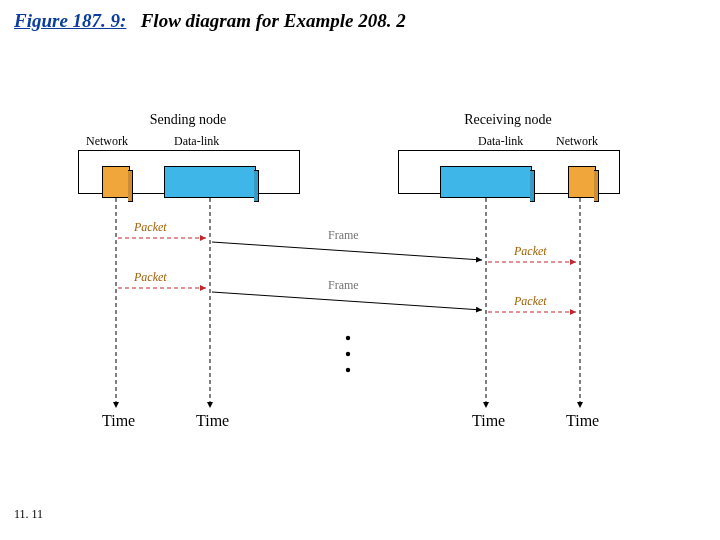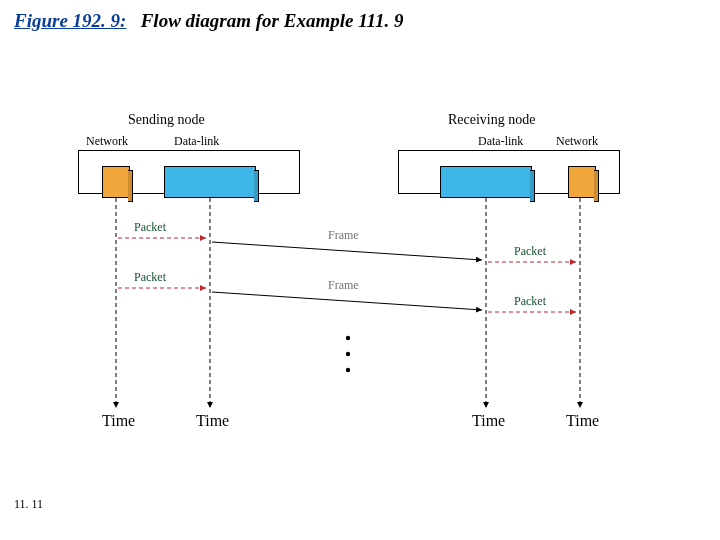--- a/index.html
+++ b/index.html
@@ -20,34 +20,35 @@
     font-style: italic;
     color: #000;
   }
   .title-link {
     color: #0a3d9e;
     text-decoration: underline;
   }
   .page-num {
     position: absolute;
     left: 14px;
-    bottom: 28px;
+    bottom: 18px;
     font-size: 12px;
     font-style: normal;
   }
   .stage {
     position: absolute;
     left: 78px;
     top: 120px;
     width: 560px;
     height: 330px;
   }
   .nodelabel {
     position: absolute;
     font-size: 14px;
+    text-align: center;
     width: 120px;
   }
   .box {
     position: absolute;
     border: 1px solid #000;
     background: #fff;
   }
   .inner-label {
     position: absolute;
     font-size: 12px;
@@ -70,35 +71,36 @@
     border-left: none;
   }
   .timelabel {
     position: absolute;
     font-size: 16px;
   }
   svg { position: absolute; left: 0; top: 0; }
   .evlabel {
     position: absolute;
     font-size: 12px;
-    color: #14532d;
+    color: #a16207;
+    font-style: italic;
   }
   .framelabel {
     position: absolute;
     font-size: 12px;
     color: #737373;
   }
 </style>
 </head>
 <body>
 
 <div class="title-wrap">
-  <span class="title-link">Figure 192. 9:</span>
+  <span class="title-link">Figure 187. 9:</span>
   <span>&nbsp;</span>
-  <span>Flow diagram for Example 111. 9</span>
+  <span>Flow diagram for Example 208. 2</span>
 </div>
 
 <div class="page-num">11. 11</div>
 
 <div class="stage">
 
   <div class="nodelabel" style="left:50px; top:-8px;">Sending node</div>
   <div class="nodelabel" style="left:370px; top:-8px;">Receiving node</div>
 
   <div class="box" style="left:0; top:30px; width:220px; height:42px;"></div>

